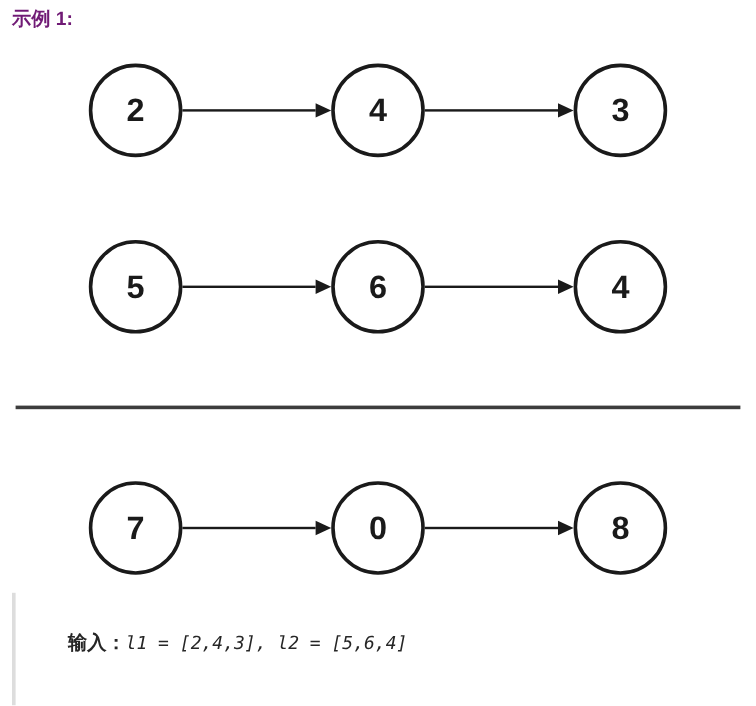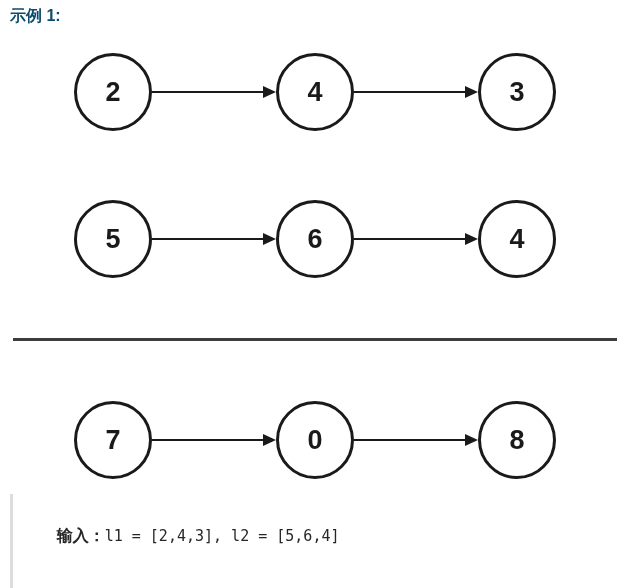--- a/index.html
+++ b/index.html
@@ -14,21 +14,21 @@
     background: #ffffff;
     overflow: hidden;
     font-family: "Liberation Sans", sans-serif;
   }
   .example-title {
     position: absolute;
     left: 10px;
     top: 6px;
     font-size: 16px;
     font-weight: bold;
-    color: #0c4a6e;
+    color: #701a75;
   }
   .list-row {
     position: absolute;
     left: 74px;
     display: flex;
     align-items: center;
     color: #1a1a1a; 
   }
   .row-l1 { top: 53px; }
   .row-l2 { top: 200px; }
@@ -88,20 +88,21 @@
   }
   .io-label {
     font-family: "Liberation Sans", sans-serif;
     font-size: 16px;
     font-weight: bold;
     text-align: center;
   }
   .io-code {
     font-family: "DejaVu Sans Mono", monospace;
     font-size: 15px;
+    font-style: italic;
   }
 </style>
 </head>
 <body>
 
 <div class="page">
 
   <div class="example-title" data-bind="example.title">示例 1:</div>
 
   <div class="list-row row-l1" data-bind-style="color:diagram.node_border_color" style="color: rgb(26, 26, 26);">

